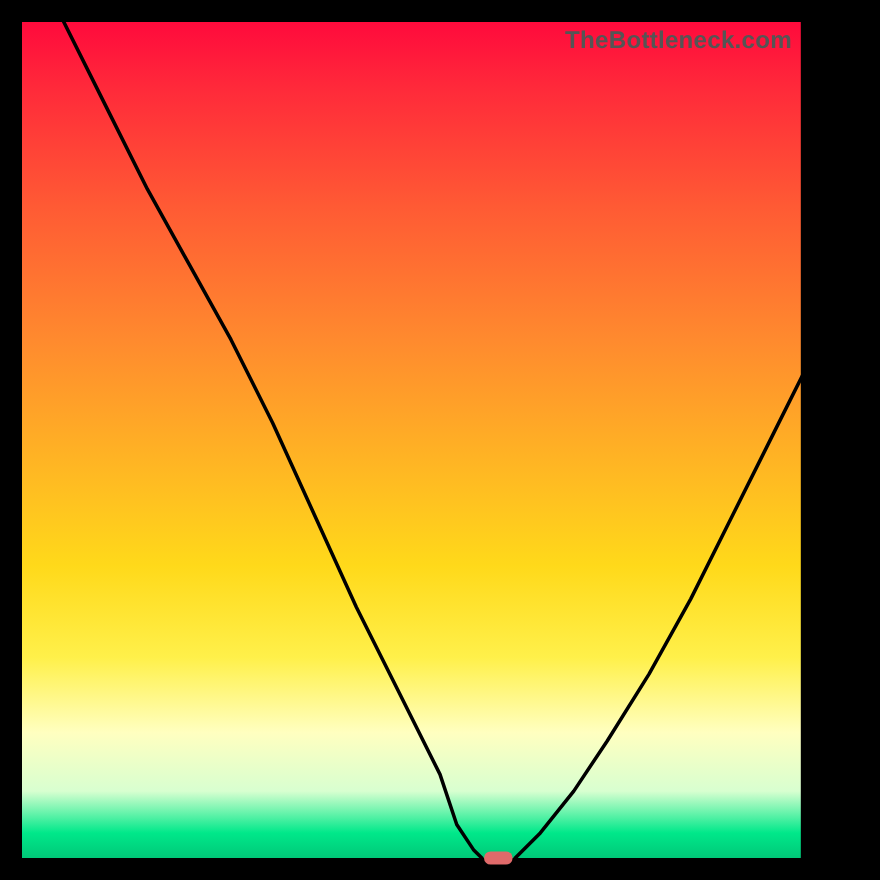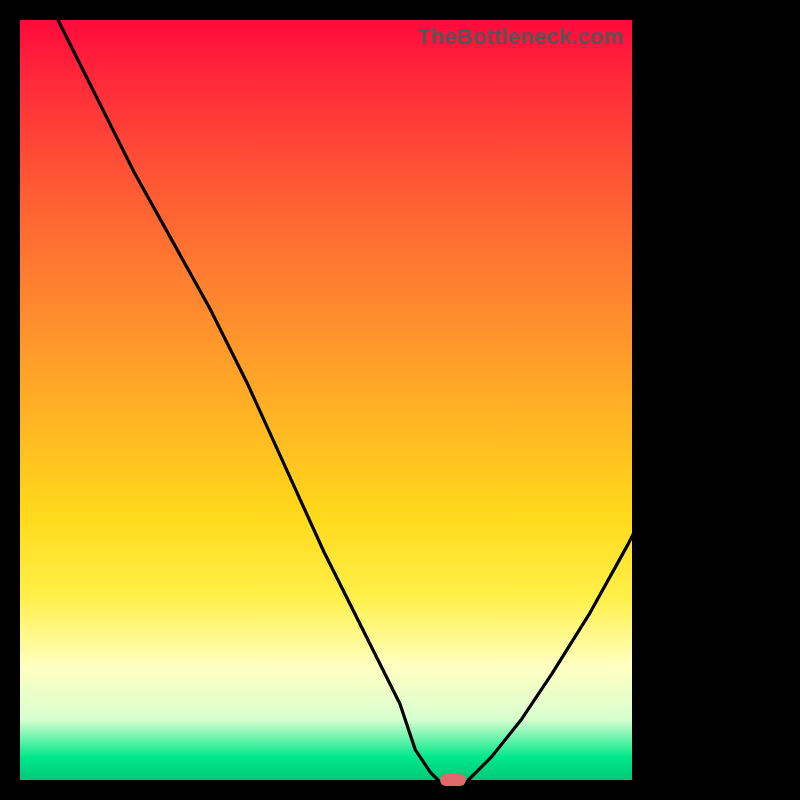--- a/index.html
+++ b/index.html
@@ -14,21 +14,21 @@
   .frame {
     position: relative;
     width: 800px;
     height: 800px;
     background: #000;
   }
   .plot {
     position: absolute;
     left: 20px;
     top: 20px;
-    width: 612px;
+    width: 708px;
     height: 760px;
     
     background: linear-gradient(
       to bottom,
       #ff0a3c 0%,
       #ff2a3a 8%,
       #ff5a34 22%,
       #ff8a2e 38%,
       #ffb324 52%,
       #ffd91a 65%,

